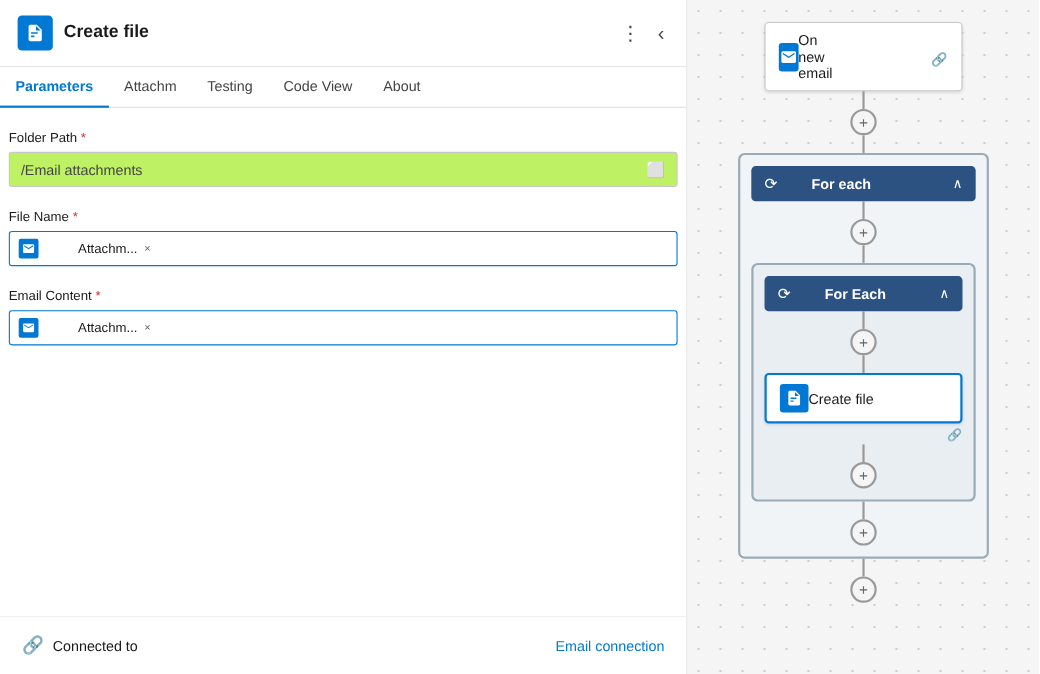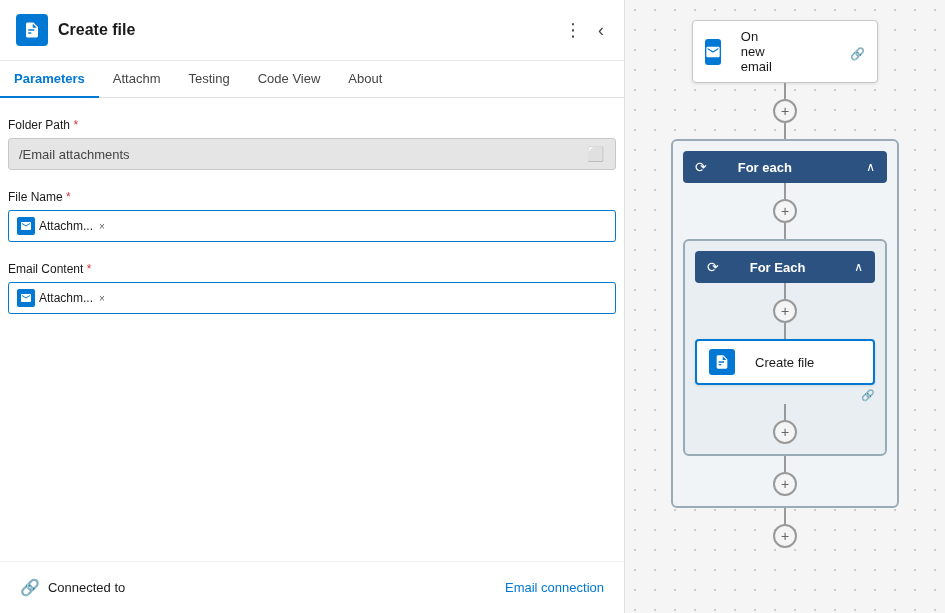--- a/index.html
+++ b/index.html
@@ -105,21 +105,21 @@
     .input-field {
       width: 100%;
       border: 1px solid #c8c8c8;
       border-radius: 3px;
       padding: 6px 10px;
       font-size: 13px;
       color: #1a1a1a;
       display: flex;
       align-items: center;
       justify-content: space-between;
-      background: #e5e5e5;
+      background: #bef264;
       min-height: 32px;
     }
 
     .input-field .field-text {
       color: #444;
     }
 
     .input-field .field-icon {
       color: #0078d4;
       font-size: 14px;
@@ -153,20 +153,21 @@
       display: flex;
       align-items: center;
       justify-content: center;
     }
 
     .token-icon svg { fill: white; }
 
     .token-label {
       font-size: 12px;
       color: #1a1a1a;
+      margin-left: 32px;
     }
 
     .token-close {
       cursor: pointer;
       color: #666;
       font-size: 10px;
       padding: 0 2px;
     }
 
     
@@ -217,21 +218,21 @@
     }
 
     
     .wf-node {
       display: flex;
       align-items: center;
       background: white;
       border: 1px solid #c8c8c8;
       border-radius: 4px;
       padding: 8px 12px;
-      gap: 20px;
+      gap: 0;
       min-width: 180px;
       box-shadow: 0 1px 3px rgba(0,0,0,0.1);
       cursor: pointer;
     }
 
     .wf-node.email-node {
       border: 1px solid #c8c8c8;
     }
 
     .wf-node-icon {

